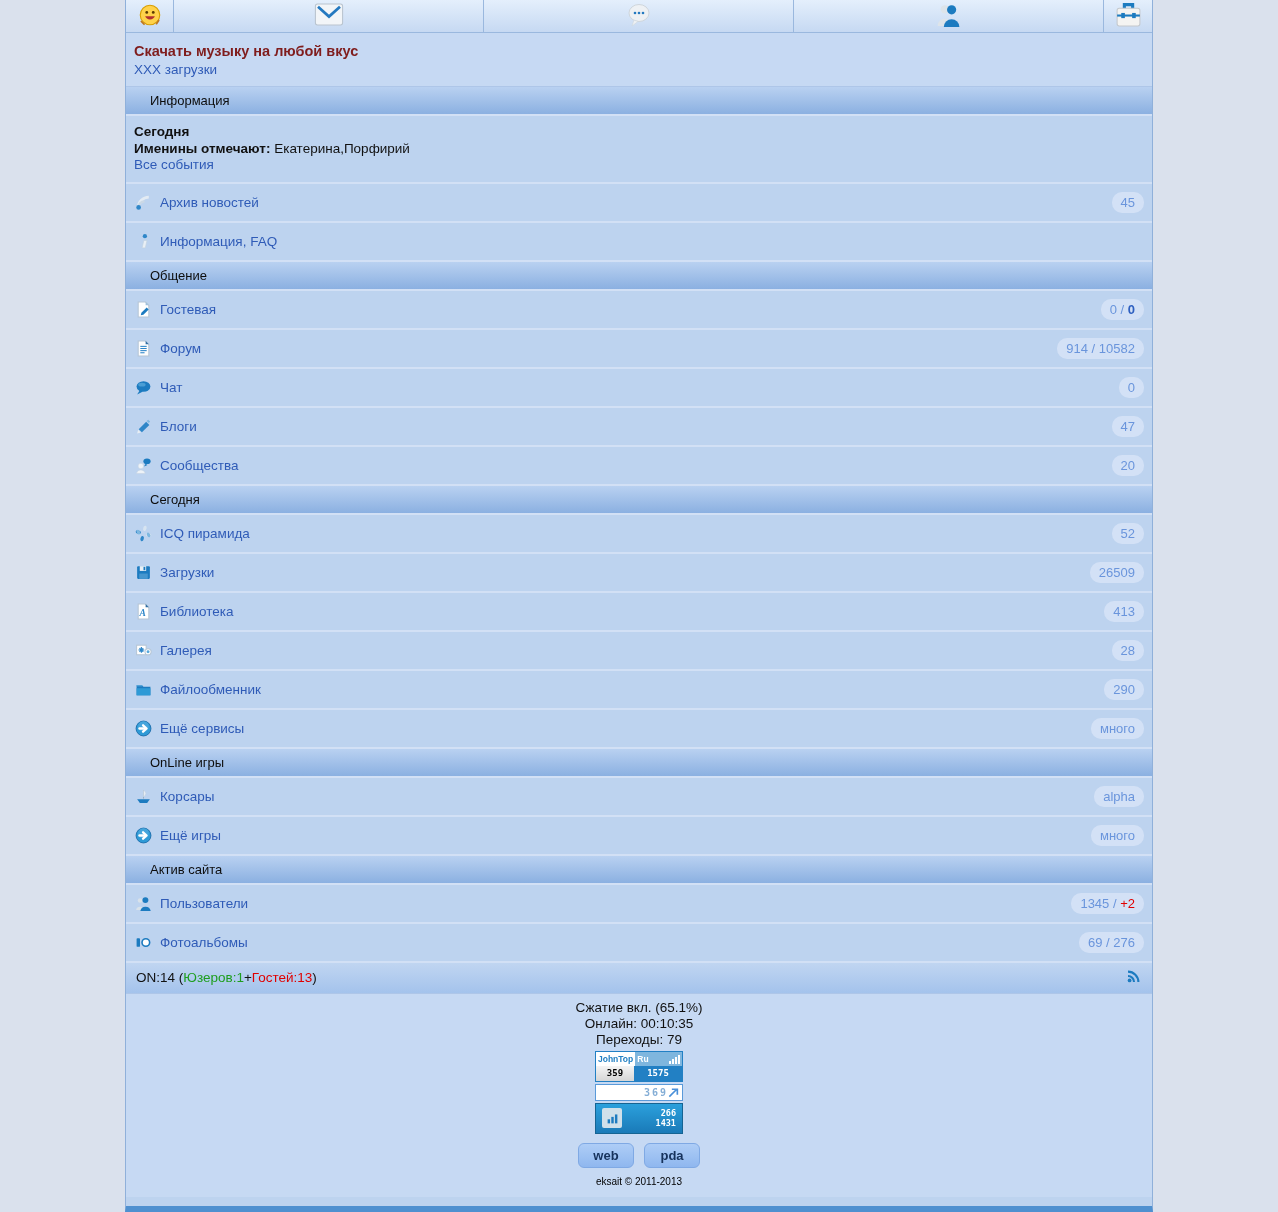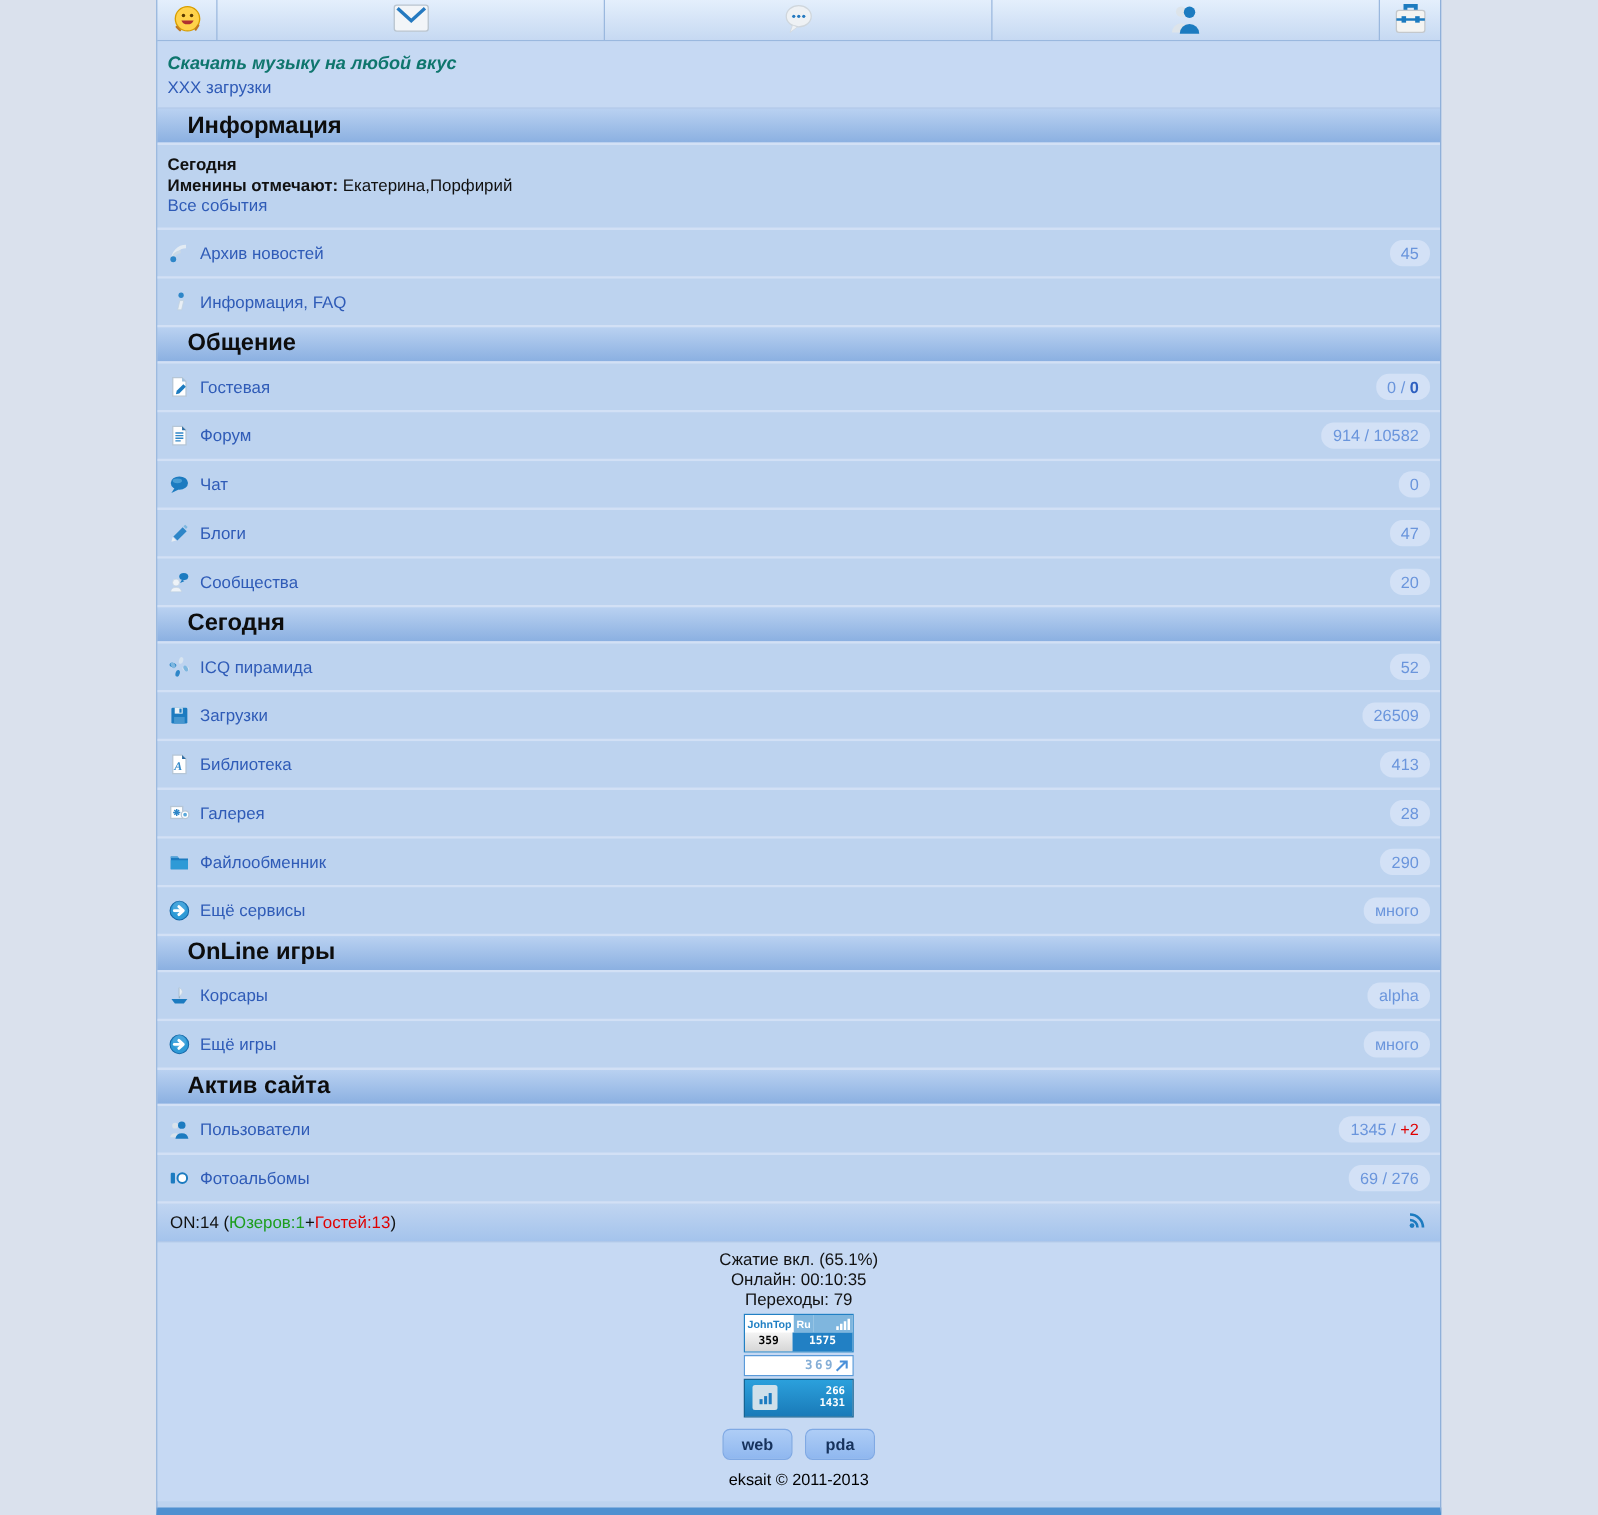--- a/index.html
+++ b/index.html
@@ -29,30 +29,30 @@
   .topbar-cell {
     display: flex; align-items: center; justify-content: center;
     border-right: 1px solid #9ab8de;
     cursor: pointer;
   }
   .topbar-cell.narrow { width: 48px; }
   .topbar-cell.wide { flex: 1; }
   .topbar-cell:last-child { border-right: none; }
   
   .promo { background: #c6d9f3; padding: 10px 8px 9px 8px; border-bottom: 1px solid #aec6e8; }
-  .promo-title { color: #0f766e; font-weight: bold; font-size: 14.5px; text-decoration: none; display:inline-block;font-style:italic; }
+  .promo-title { color: #7f1d1d; font-weight: bold; font-size: 14.5px; text-decoration: none; display:inline-block; }
   .promo-sub { color: #2f5bb7; font-size: 13.5px; text-decoration: none; display: inline-block; margin-top: 3px; }
   
   .sec-header {
     height: 29px;
     background: linear-gradient(#b9d1f1, #8bb0e1);
     border-bottom: 2px solid #d2e0f5;
     display: flex; align-items: center;
     padding-left: 24px;
-    font-weight: bold; font-size: 19px; color: #0d0d0d;
+    font-weight: normal; font-size: 13px; color: #0d0d0d;
   }
   
   .today {
     background: #bdd3ef;
     padding: 8px; line-height: 16.5px;
     border-bottom: 2px solid #d2e0f5;
     font-size: 13.5px;
   }
   .today .bold { font-weight: bold; }
   .today a, .link { color: #2f5bb7; text-decoration: none; }
@@ -110,21 +110,21 @@
   .c3-nums { flex: 1; text-align: right; padding-right: 6px; color: #fff; font-family: "DejaVu Sans Mono", monospace; font-size: 8.5px; font-weight: bold; line-height: 10px; }
   .mode-buttons { display: flex; justify-content: center; gap: 10px; margin-top: 9px; }
   .mode-btn {
     width: 56px; height: 25px;
     background: linear-gradient(#aecdf6, #8fb7ef);
     border: 1px solid #7fa9e4; border-radius: 6px;
     font-family: "Liberation Sans", sans-serif;
     font-weight: bold; font-size: 13px; color: #16325c;
     cursor: pointer;
   }
-  .copyright { margin-top: 8px; font-size: 13px; color: #000; }
+  .copyright { margin-top: 8px; font-size: 10px; color: #000; }
 </style>
 </head>
 <body>
 
 <div class="page">
 
   <div class="topbar">
     <div class="topbar-cell narrow">
       <span>
         <svg width="26" height="26" viewBox="0 0 24 24">

